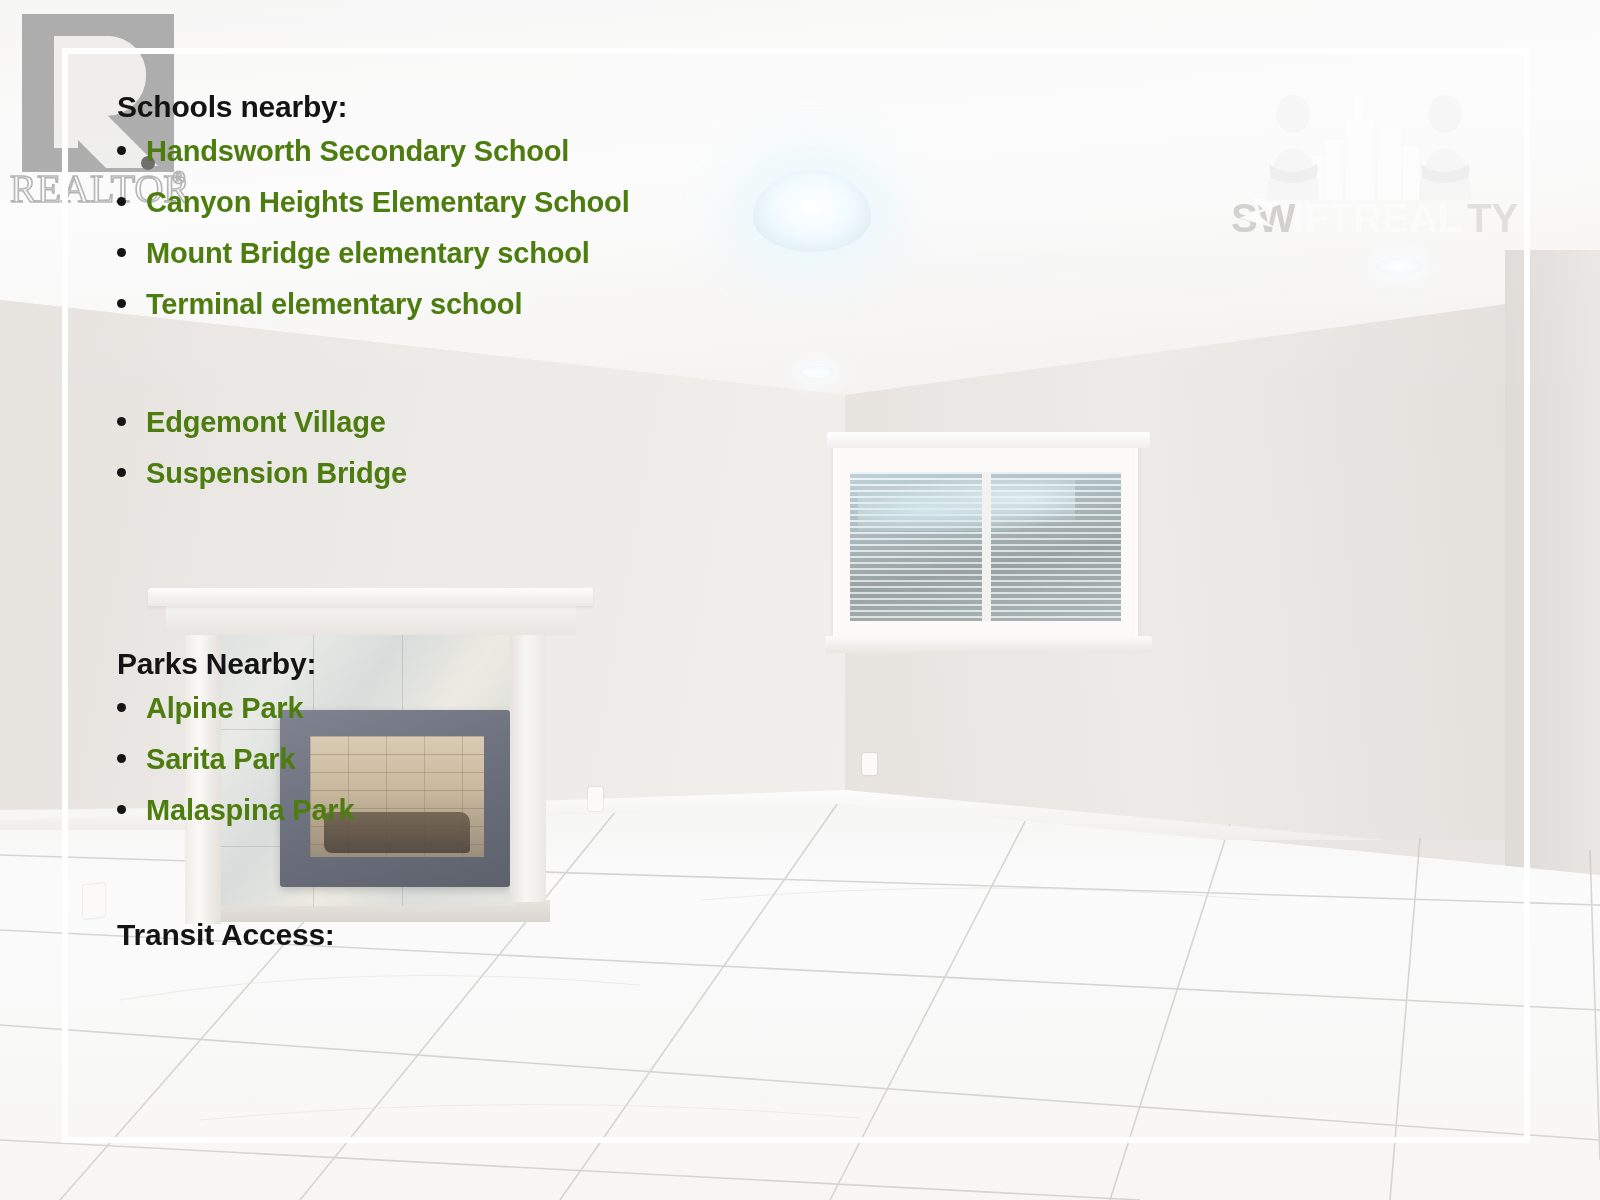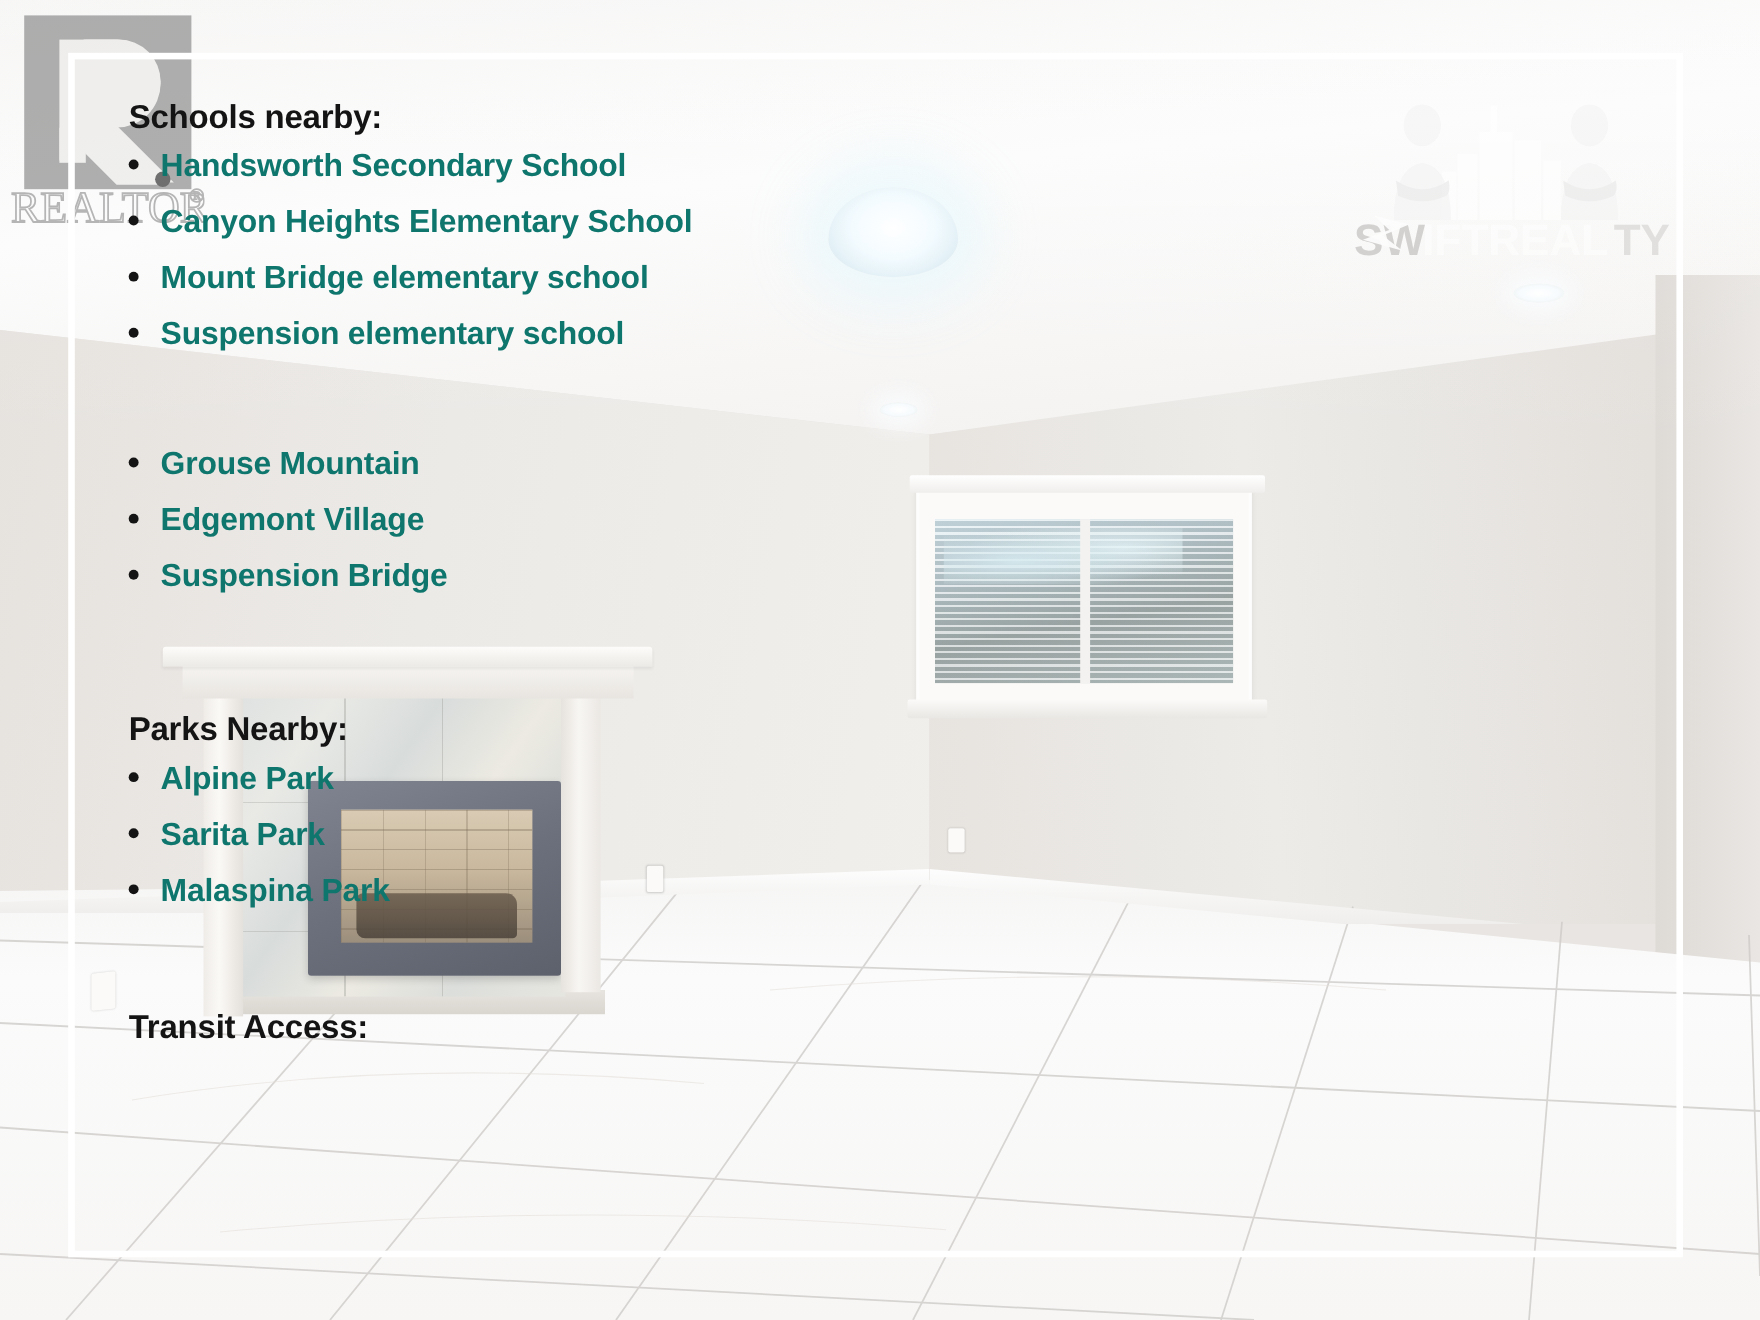--- a/index.html
+++ b/index.html
@@ -207,21 +207,21 @@
     position:absolute; inset:0; pointer-events:none;text-decoration:underline;
   }
   .blk { position:absolute; pointer-events:auto; }
   .hdr {
     font-size:30px; font-weight:bold; color:#141414;
     letter-spacing:-.2px; line-height:1.1; white-space:nowrap;
   }
   .items { list-style:none; margin-top:14px; }
   .items li {
     display:flex; align-items:baseline;
-    font-size:29px; font-weight:bold; color:#0f766e;
+    font-size:29px; font-weight:bold; color:#4d7c0f;
     line-height:1.0; margin-bottom:22px; white-space:nowrap;
     letter-spacing:-.2px;
   }
   .bul {
     display:inline-block; width:9px; height:9px; border-radius:50%;
     background:#141414; margin-right:20px; flex:none;
     transform:translateY(-6px);
   }
 
   #sec-schools     { left:117px; top:90px; }
@@ -354,31 +354,27 @@
       <li>
         <span class="bul"></span>
         <span>Canyon Heights Elementary School</span>
       </li>
       <li>
         <span class="bul"></span>
         <span>Mount Bridge elementary school</span>
       </li>
       <li>
         <span class="bul"></span>
-        <span>Suspension elementary school</span>
+        <span>Terminal elementary school</span>
       </li>
     </ul>
   </div>
 
   <div class="blk" id="sec-attractions">
     <ul class="items">
-      <li>
-        <span class="bul"></span>
-        <span>Grouse Mountain</span>
-      </li>
       <li>
         <span class="bul"></span>
         <span>Edgemont Village</span>
       </li>
       <li>
         <span class="bul"></span>
         <span>Suspension Bridge</span>
       </li>
     </ul>
   </div>

